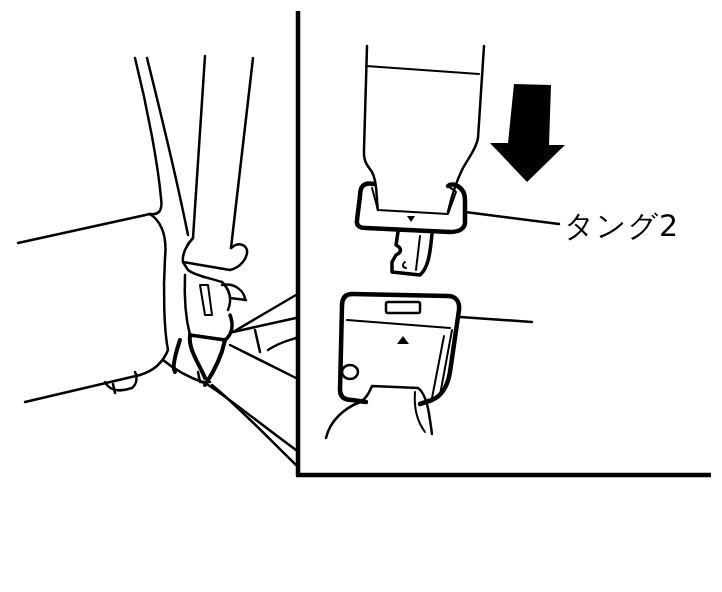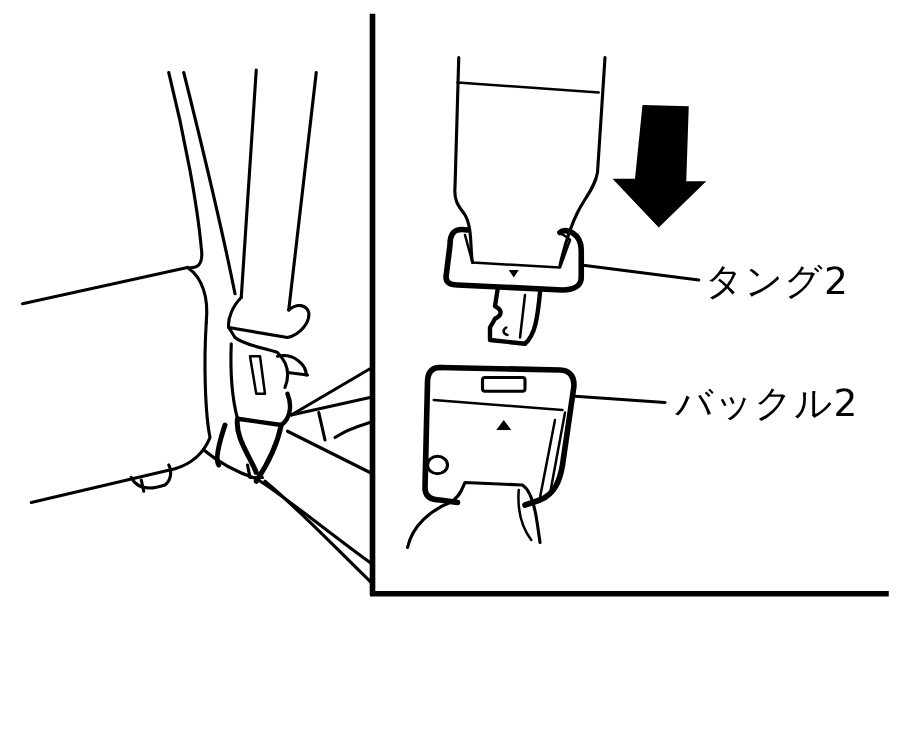--- a/index.html
+++ b/index.html
@@ -98,14 +98,13 @@
 
     <path d="M326 438 C330 420 345 408 360 402 C368 398 370 390 372 386 L418 388 C424 392 428 405 430 420 L432 434" stroke-width="2.5"></path>
     <path d="M415 392 C414 405 416 420 425 432" stroke-width="2"></path>
   </g>
   <polygon points="397,344 403,336 409,344" fill="#000" stroke="none"></polygon>
 
   <path d="M460 317 L532 322" stroke-width="2.5"></path>
 </svg>
 
 <div class="label label-tongue">タング2</div>
-<div class="label label-buckle">バックル2</div>
 </div>
 
 </body></html>

